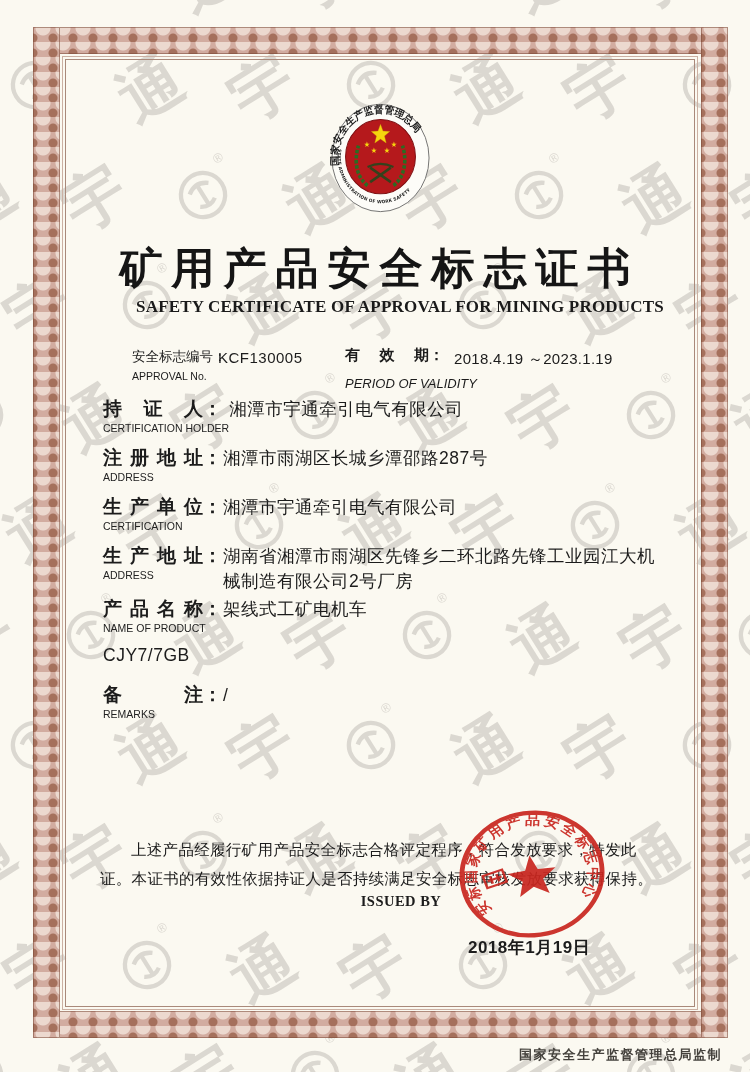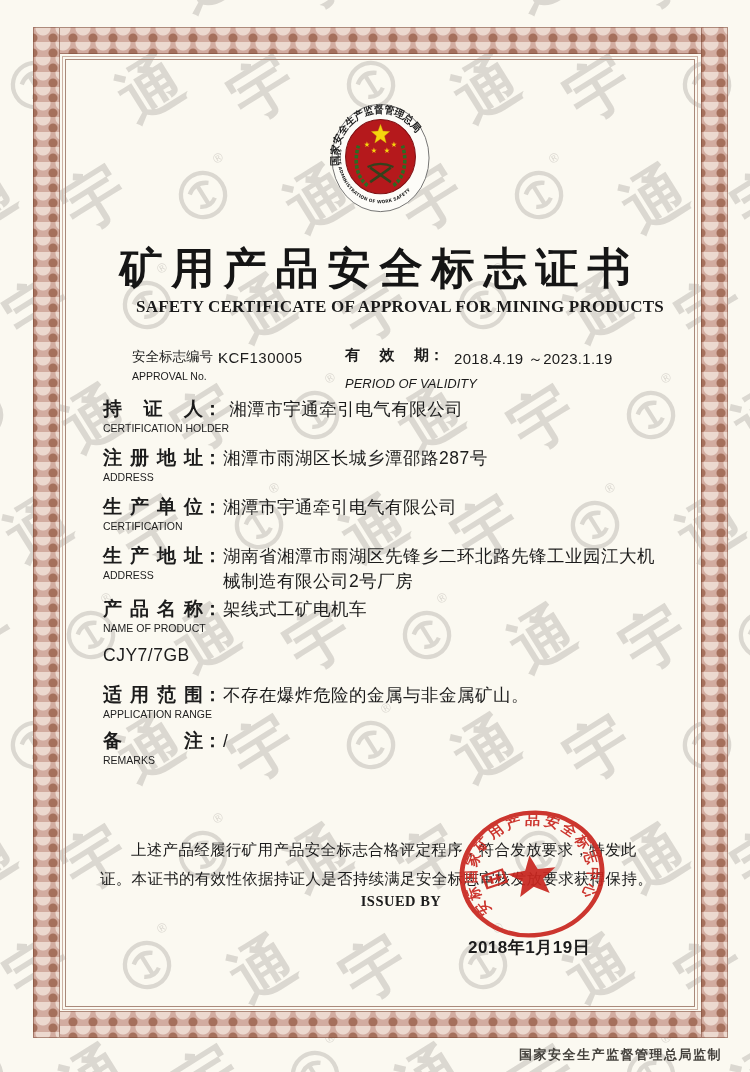--- a/index.html
+++ b/index.html
@@ -441,27 +441,20 @@
       <div class="rv">架线式工矿电机车</div>
     </div>
 
     <div class="row">
       <div class="rv">CJY7/7GB</div>
     </div>
 
     <div class="row mt4">
     </div>
 
-    <div class="row">
-      <div class="rl">
-          <div class="cn"><span class="f-label">适用范围</span><span class="colon">：</span></div>
-        <div class="en">APPLICATION RANGE</div>
-        </div>
-      <div class="rv">不存在爆炸危险的金属与非金属矿山。</div>
-    </div>
 
     <div class="row">
       <div class="rl">
           <div class="cn"><span class="f-label">备注</span><span class="colon">：</span></div>
         <div class="en">REMARKS</div>
         </div>
       <div class="rv">/</div>
     </div>
 
   </div>

